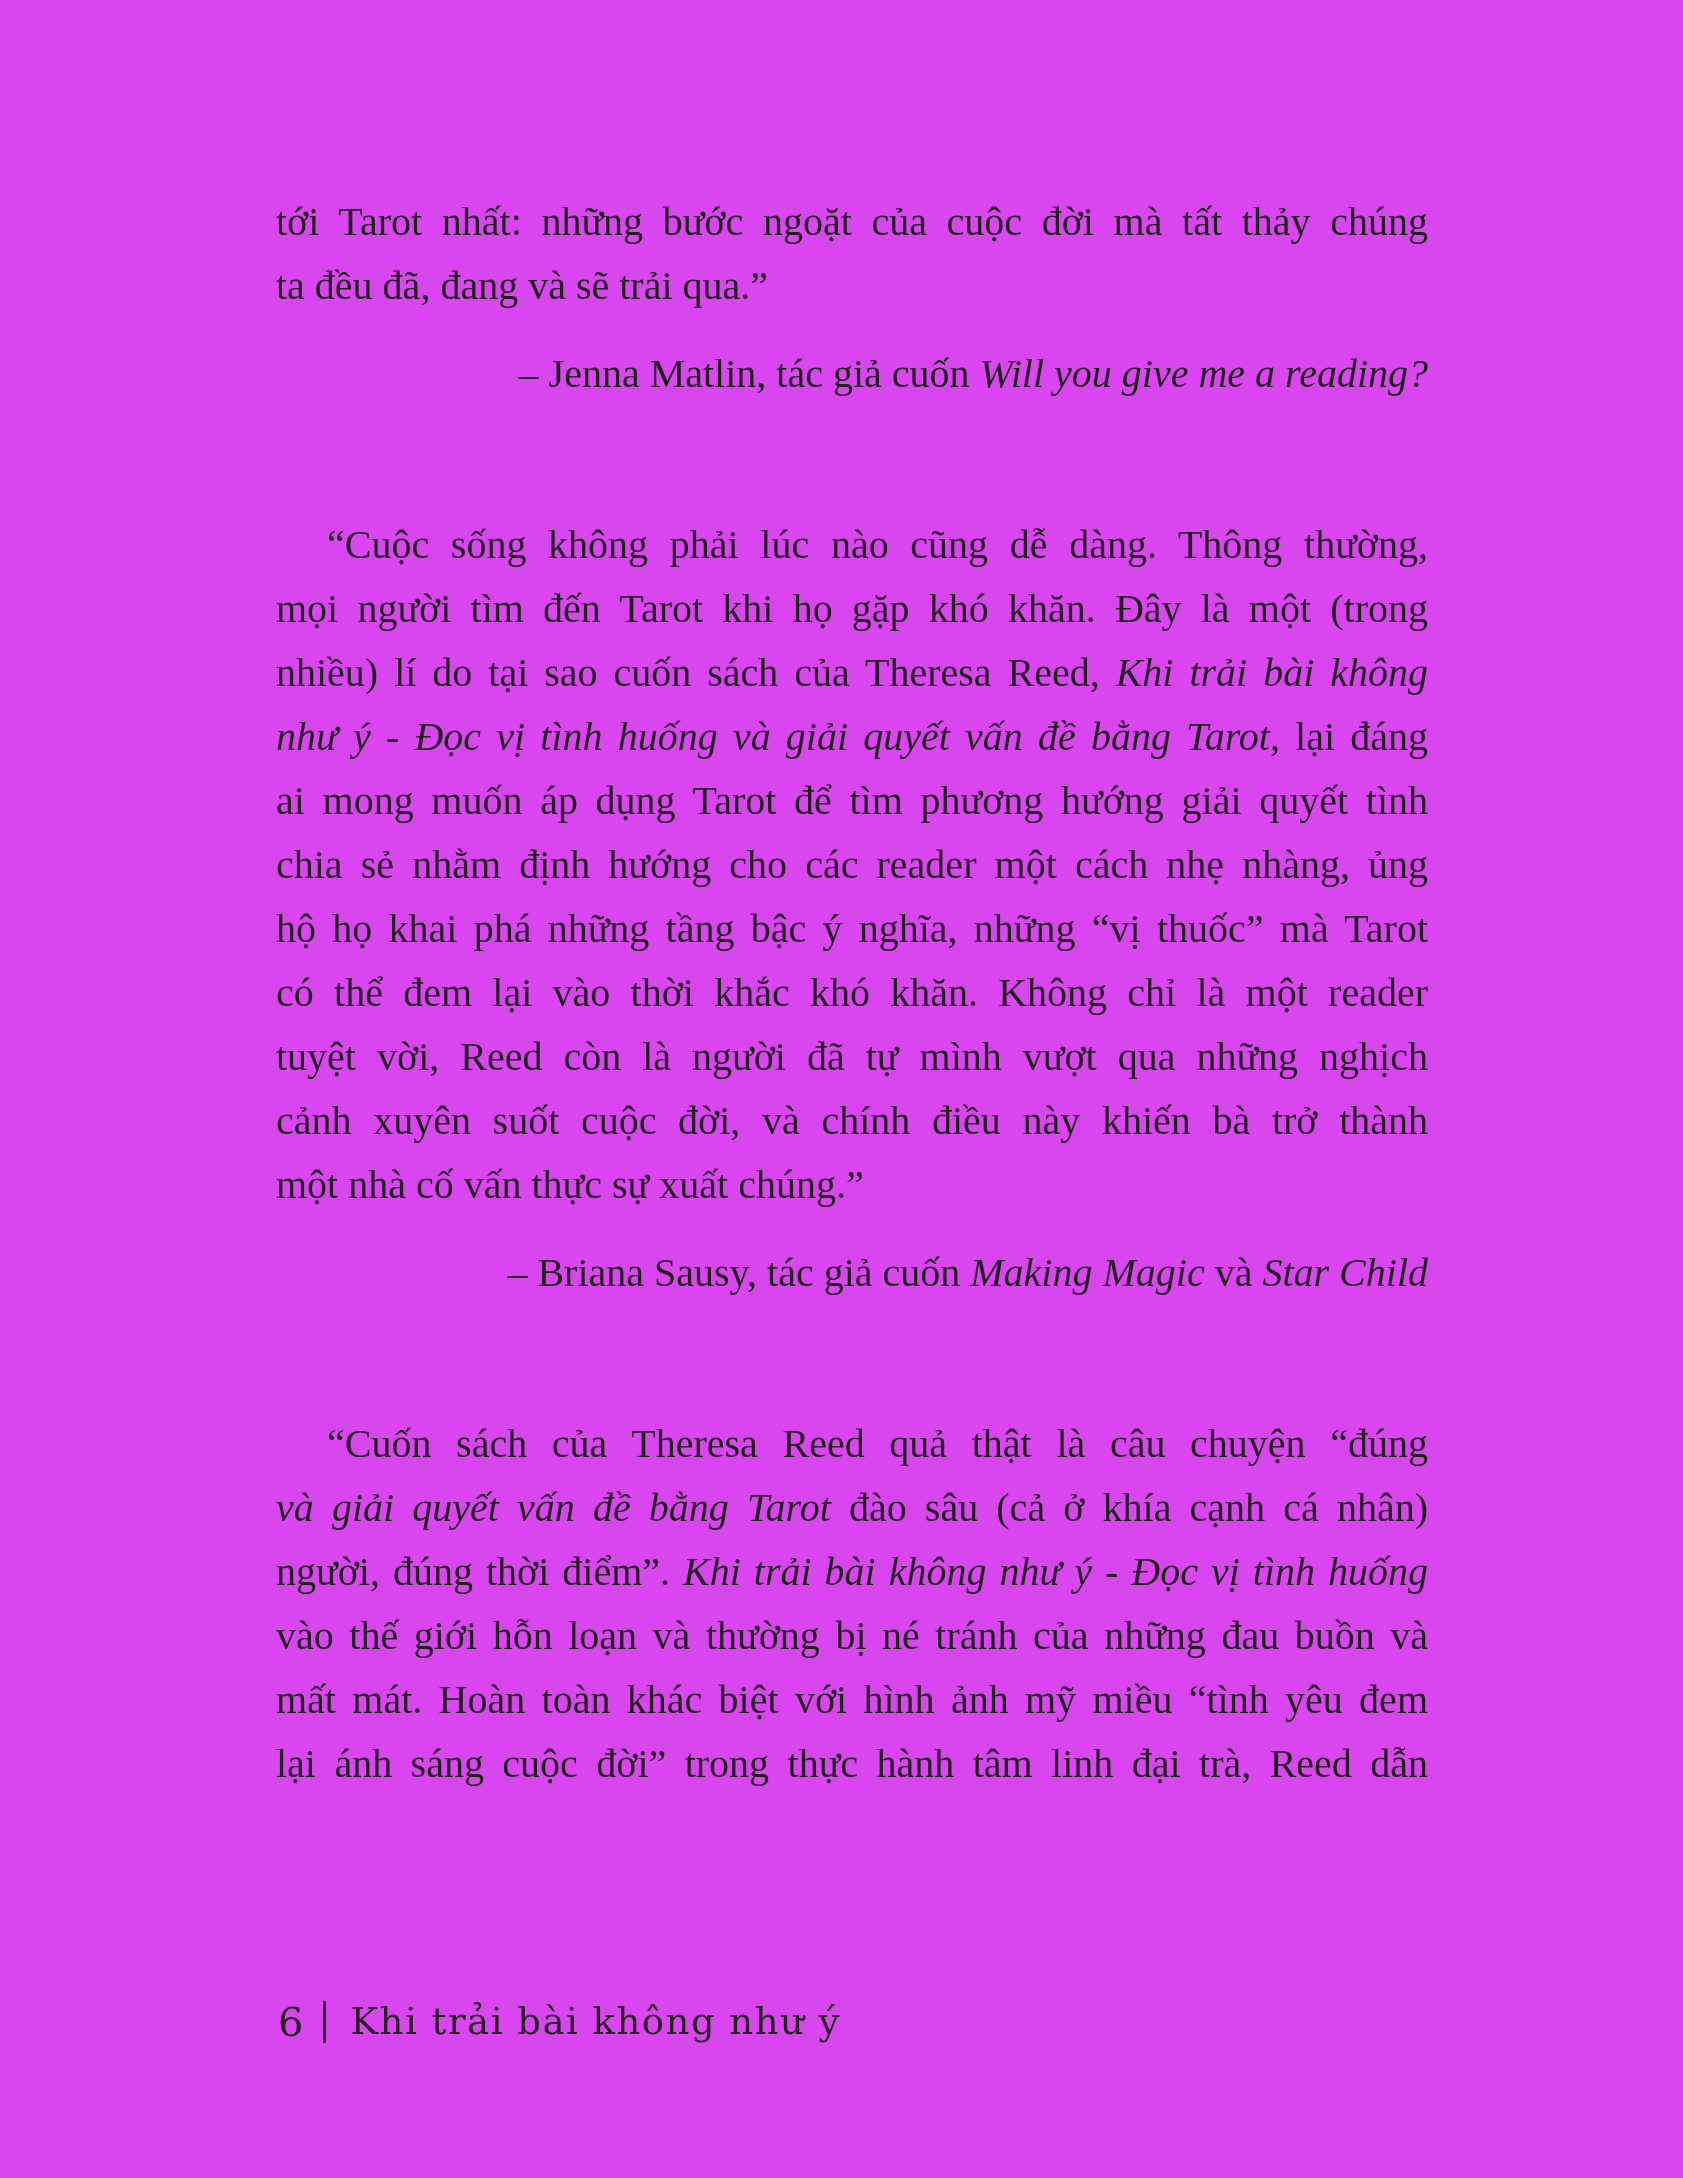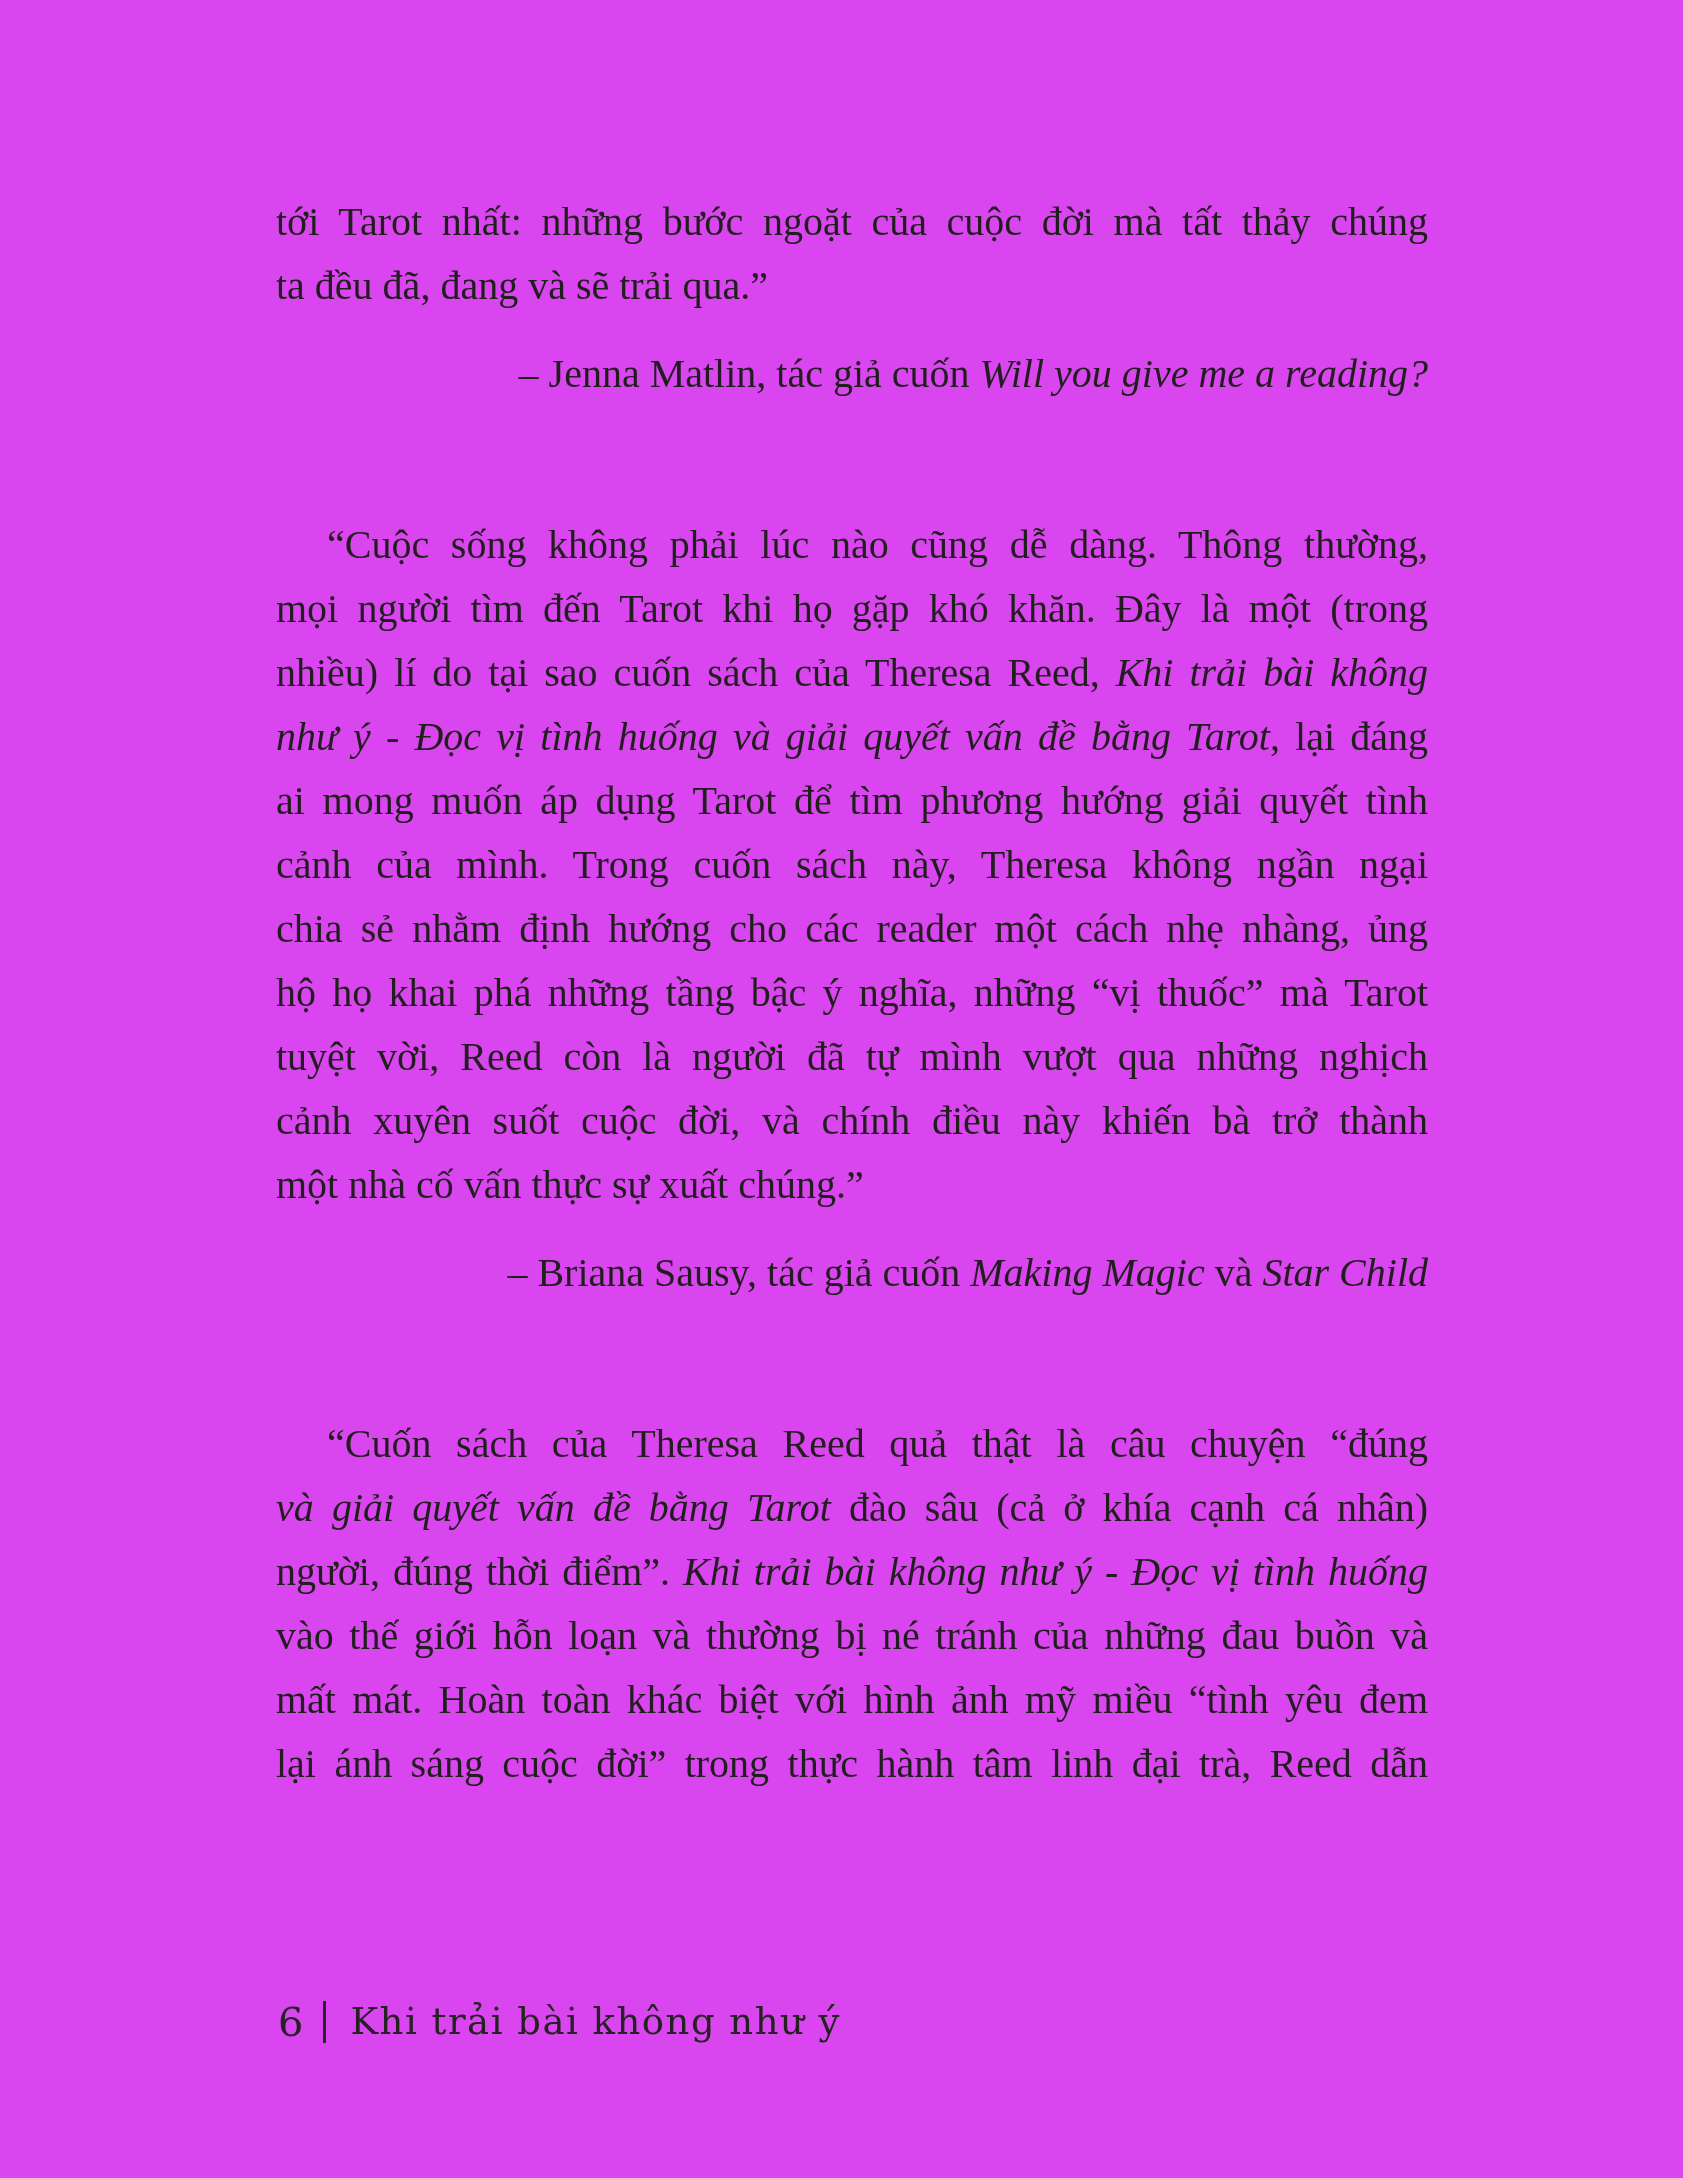--- a/index.html
+++ b/index.html
@@ -77,23 +77,23 @@
       </div>
       <div class="para attribution">
         <div class="line"><span>– Jenna Matlin, tác giả cuốn </span><span class="it">Will you give me a reading?</span></div>
       </div>
       <div class="para body">
         <div class="line jfull indent"><span>“Cuộc sống không phải lúc nào cũng dễ dàng. Thông thường,</span></div>
         <div class="line jfull"><span>mọi người tìm đến Tarot khi họ gặp khó khăn. Đây là một (trong</span></div>
         <div class="line jfull"><span>nhiều) lí do tại sao cuốn sách của Theresa Reed, </span><span class="it">Khi trải bài không</span></div>
         <div class="line jfull"><span class="it">như ý - Đọc vị tình huống và giải quyết vấn đề bằng Tarot</span><span>, lại đáng</span></div>
         <div class="line jfull"><span>ai mong muốn áp dụng Tarot để tìm phương hướng giải quyết tình</span></div>
-        <div class="line jfull"><span>cảnh của mình. Trong cuốn sách này, Theresa không ngần ngại</span></div>
         <div class="line jfull"><span>chia sẻ nhằm định hướng cho các reader một cách nhẹ nhàng, ủng</span></div>
         <div class="line jfull"><span>hộ họ khai phá những tầng bậc ý nghĩa, những “vị thuốc” mà Tarot</span></div>
+        <div class="line jfull"><span>có thể đem lại vào thời khắc khó khăn. Không chỉ là một reader</span></div>
         <div class="line jfull"><span>tuyệt vời, Reed còn là người đã tự mình vượt qua những nghịch</span></div>
         <div class="line jfull"><span>cảnh xuyên suốt cuộc đời, và chính điều này khiến bà trở thành</span></div>
         <div class="line"><span>một nhà cố vấn thực sự xuất chúng.”</span></div>
       </div>
       <div class="para attribution">
         <div class="line"><span>– Briana Sausy, tác giả cuốn </span><span class="it">Making Magic</span><span> và </span><span class="it">Star Child</span></div>
       </div>
       <div class="para body">
         <div class="line jfull indent"><span>“Cuốn sách của Theresa Reed quả thật là câu chuyện “đúng</span></div>
         <div class="line jfull"><span class="it">và giải quyết vấn đề bằng Tarot</span><span> đào sâu (cả ở khía cạnh cá nhân)</span></div>

